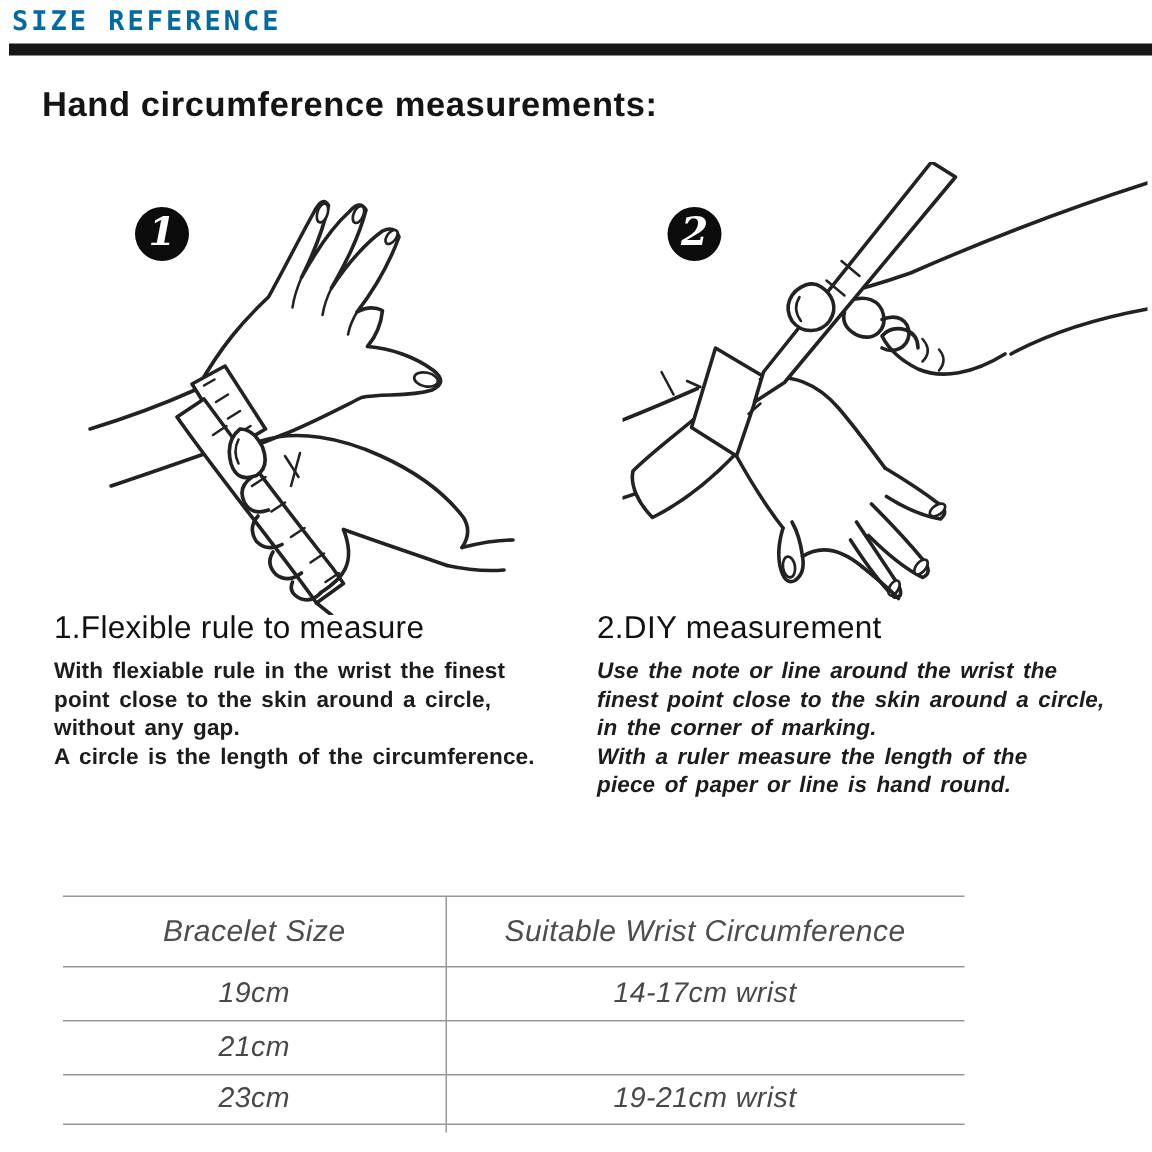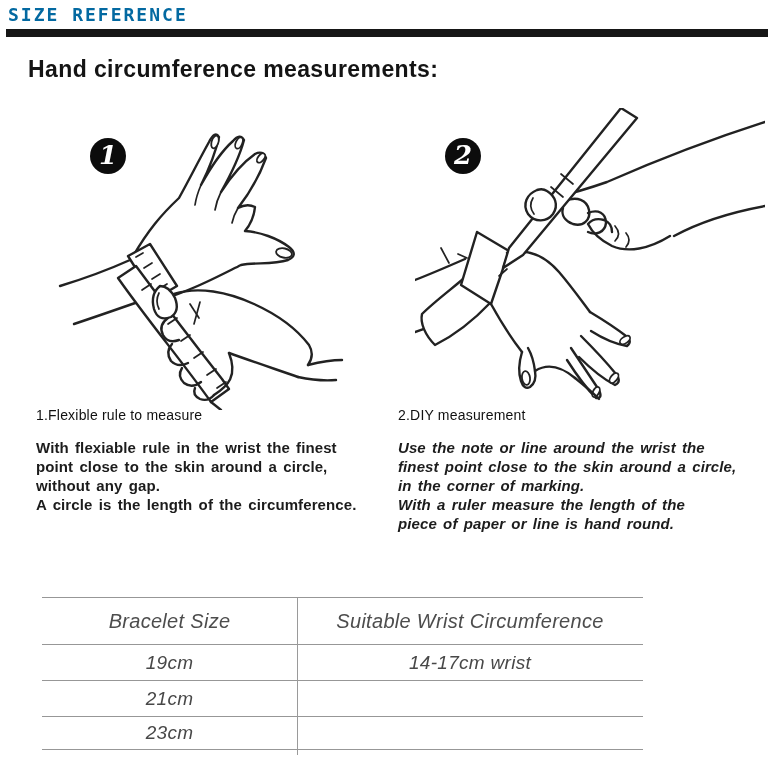--- a/index.html
+++ b/index.html
@@ -18,21 +18,21 @@
     letter-spacing:0.4px;color:#141414;white-space:nowrap;
   }
   .fig{position:absolute;}
   .fig svg{display:block;}
   .badge{
     position:absolute;width:36px;height:36px;border-radius:50%;background:#0c0c0c;
     color:#ffffff;font-family:"DejaVu Serif", serif;font-style:italic;font-weight:bold;
     font-size:26px;text-align:center;line-height:35px;
   }
   .step-heading{
-    position:absolute;font-size:14px;font-weight:400;color:#111111;
+    position:absolute;font-size:21px;font-weight:400;color:#111111;
     letter-spacing:0.2px;white-space:nowrap;
   }
   .step-body{
     position:absolute;font-size:15px;font-weight:bold;color:#1c1c1c;
     line-height:19px;letter-spacing:0.1px;word-spacing:2px;white-space:pre-line;
   }
   .size-table{position:absolute;left:42px;top:597px;width:601px;height:153px;
     border-top:1px solid #979797;font-style:italic;}
   .t-row{display:flex;border-bottom:1px solid #979797;align-items:center;}
   .t-row.header{height:46px;}
@@ -195,15 +195,16 @@
   </div>
   <div class="t-row data">
     <div class="t-cell c1 t-val">19cm</div>
     <div class="t-cell c2 t-val">14-17cm wrist</div>
   </div>
   <div class="t-row data">
     <div class="t-cell c1 t-val">21cm</div>
   </div>
   <div class="t-row data last">
     <div class="t-cell c1 t-val">23cm</div>
+    <div class="t-cell c2 t-val">19-21cm wrist</div>
   </div>
   <div class="v-divider"></div>
 </div>
 
 </body></html>

